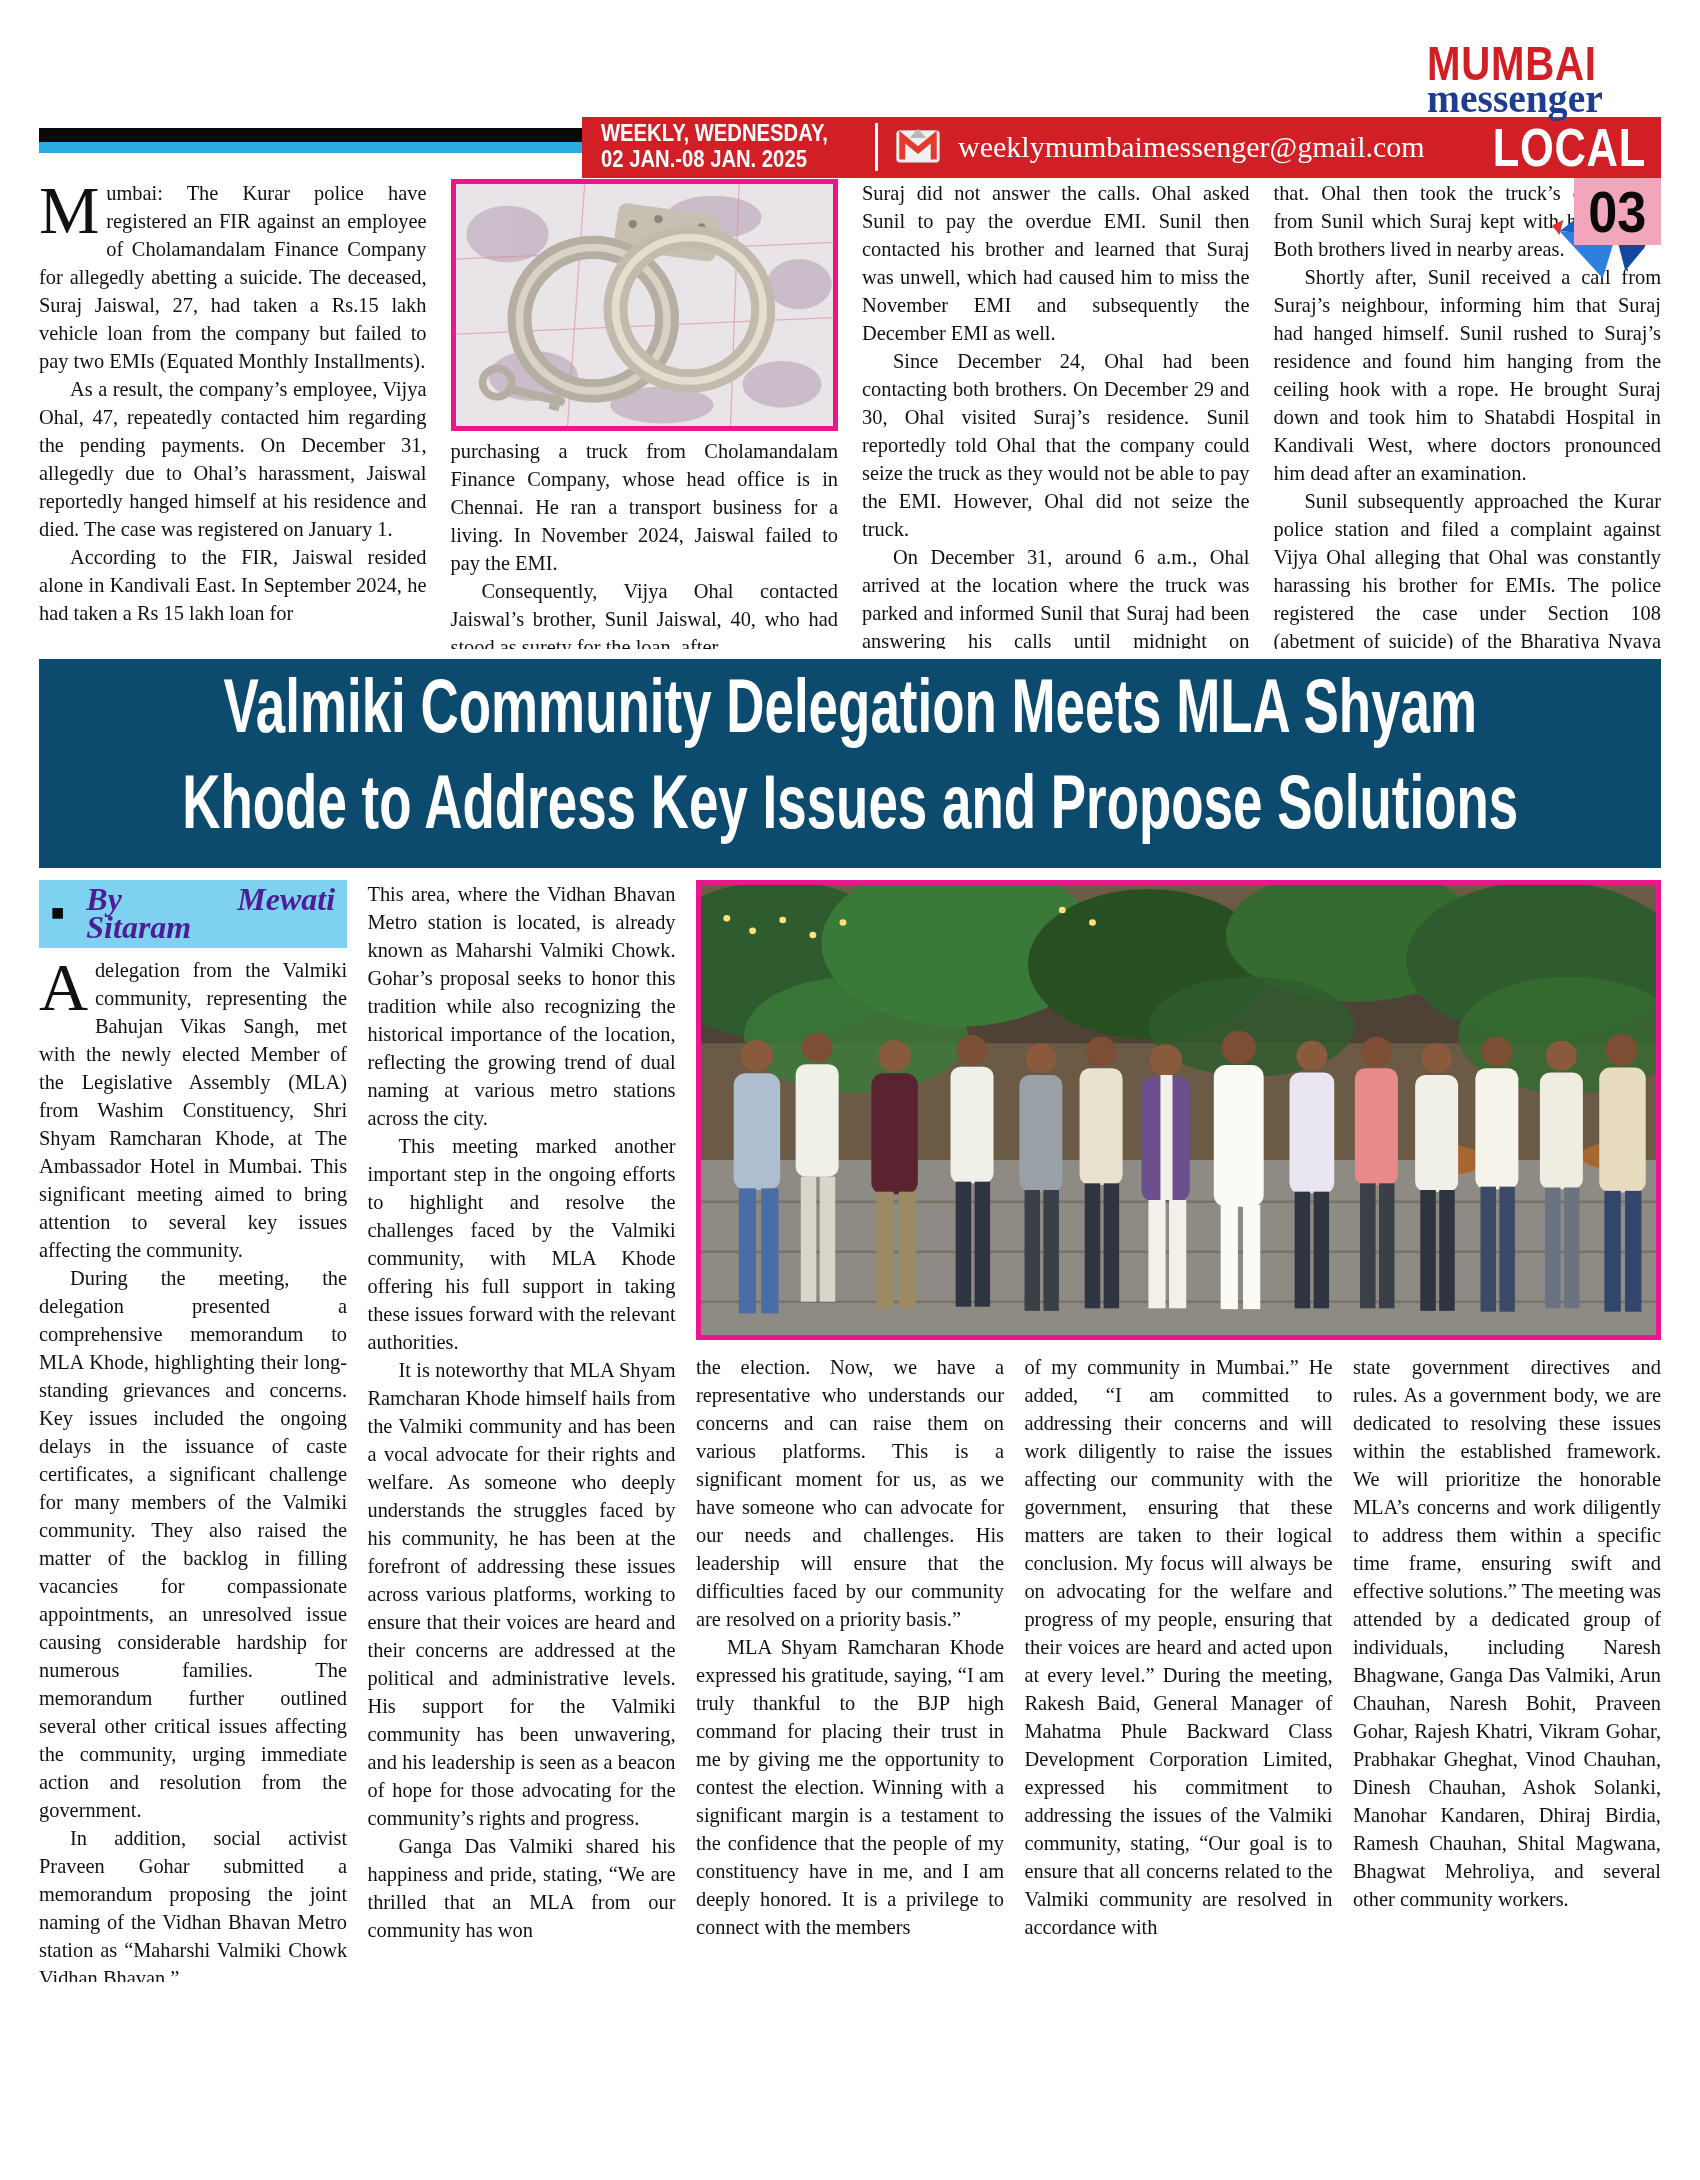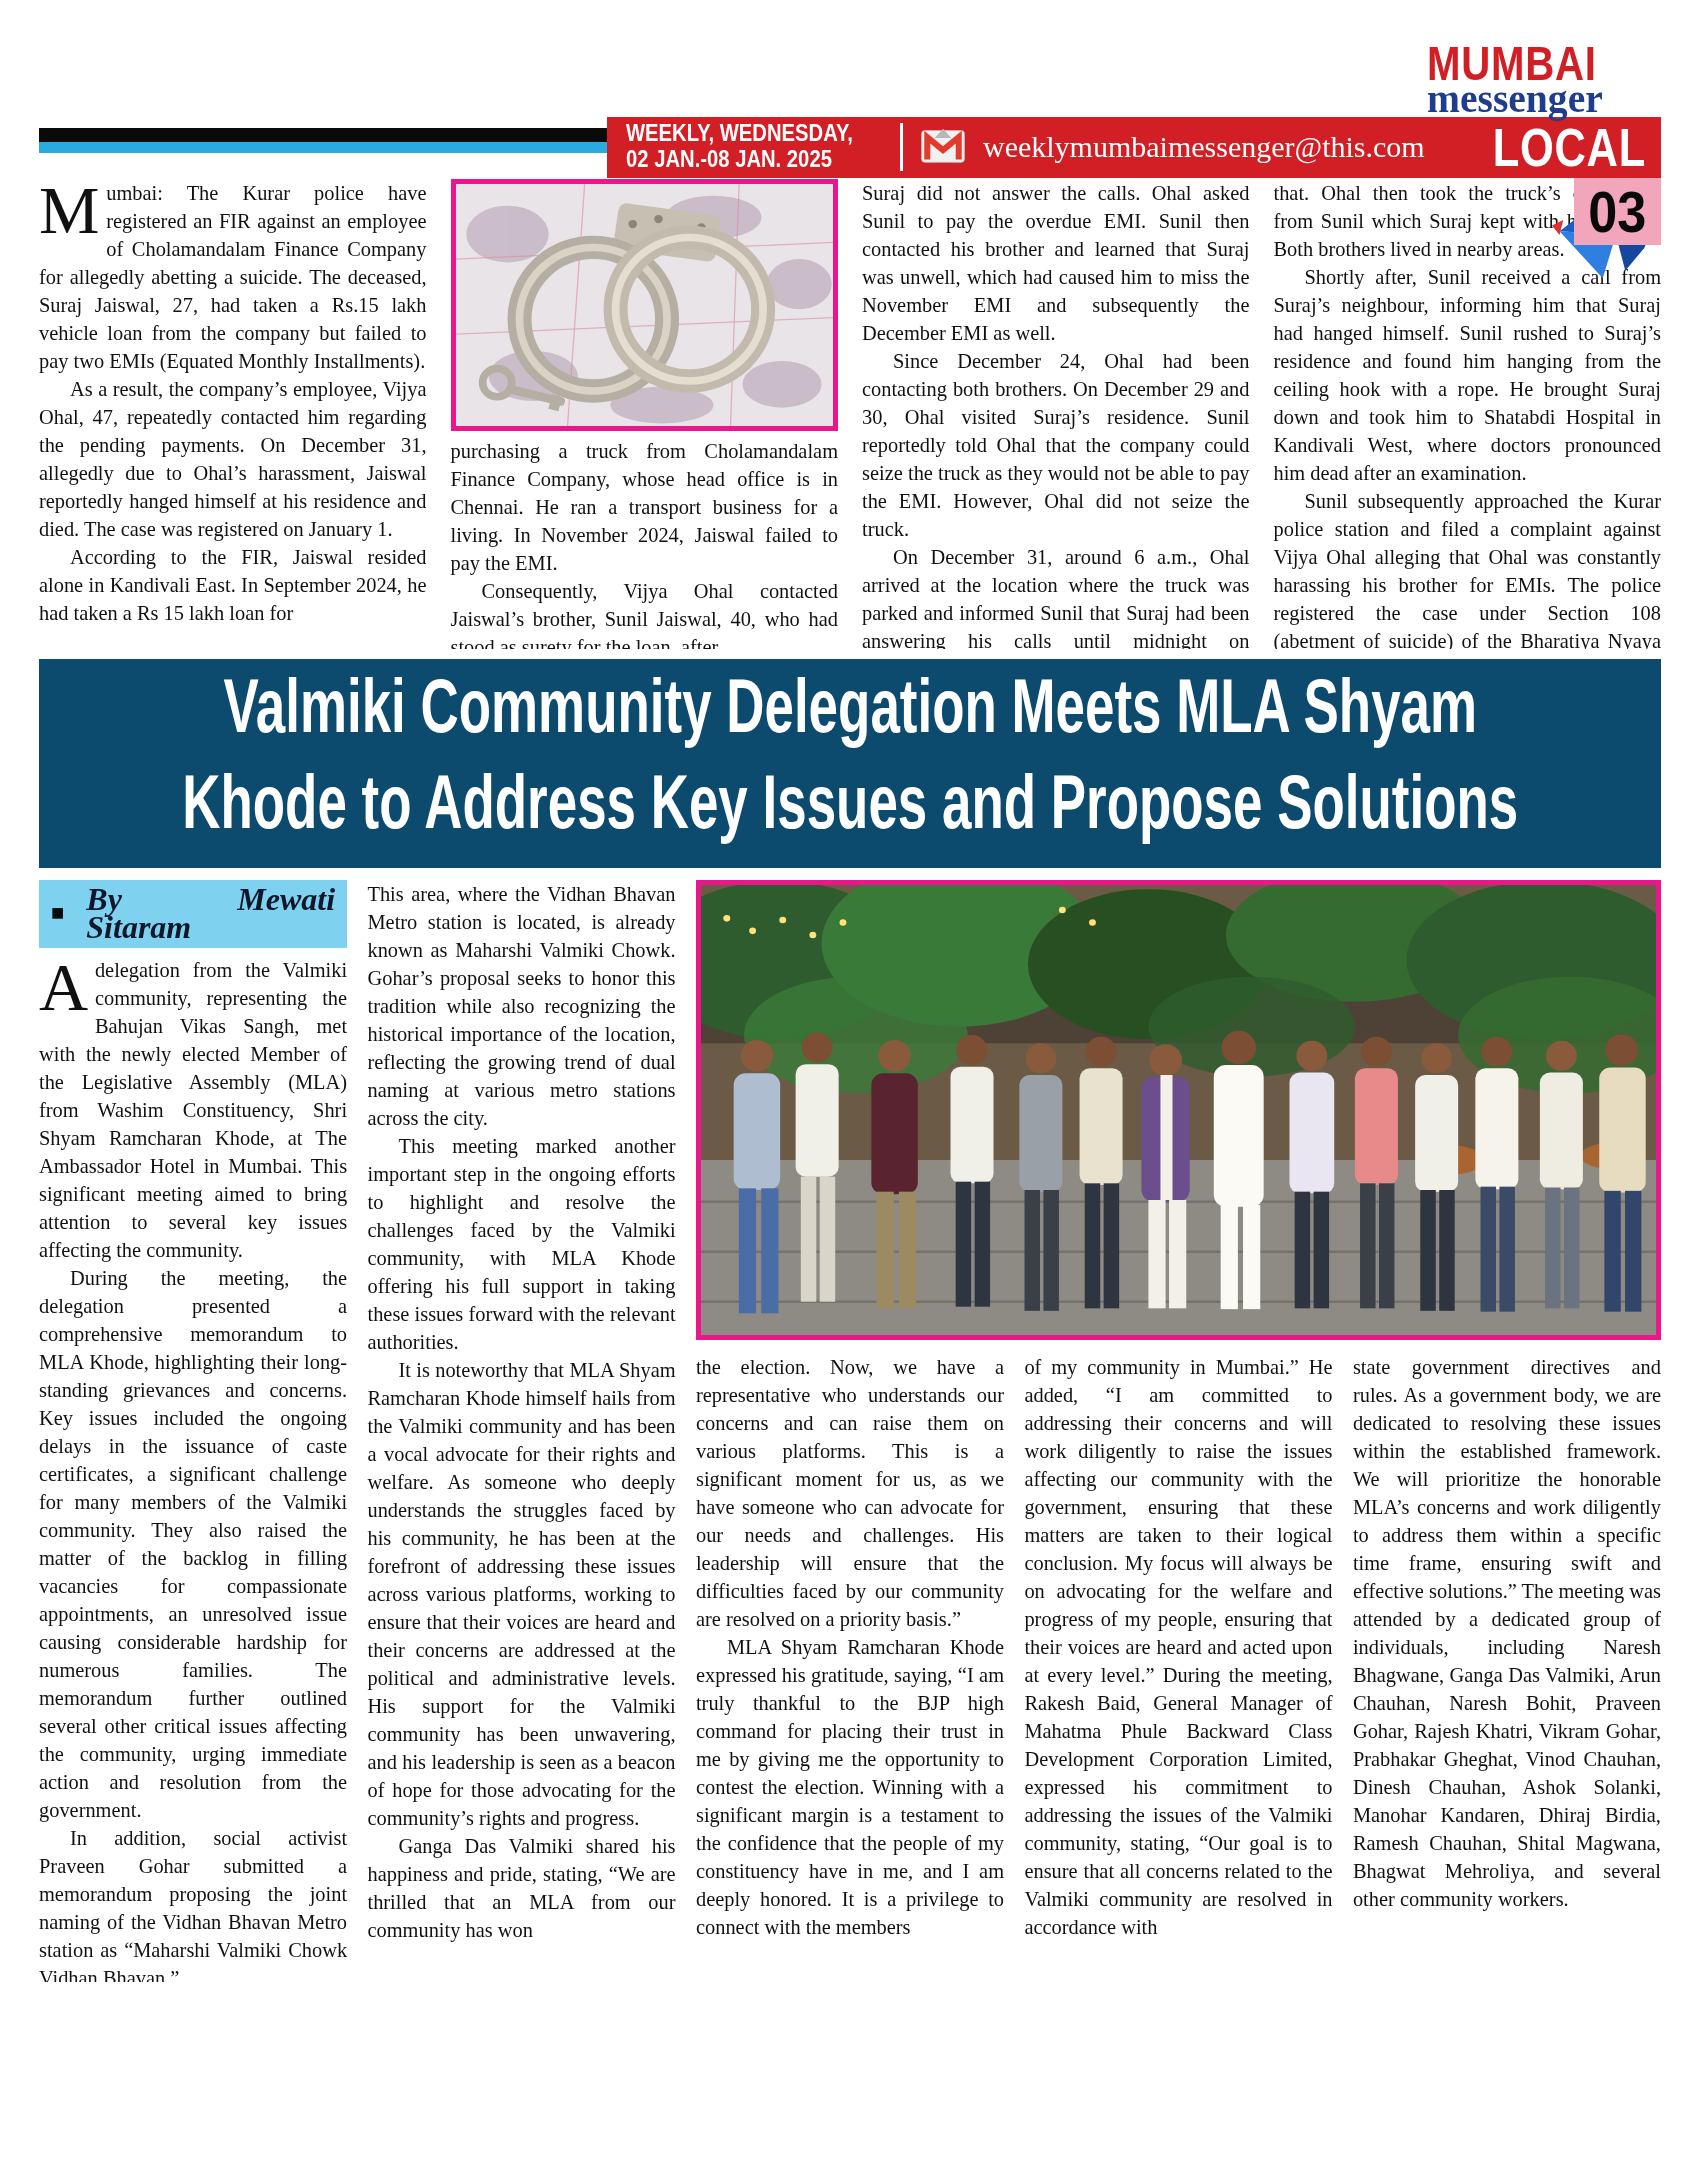--- a/index.html
+++ b/index.html
@@ -44,21 +44,21 @@
   .a-body p.ind { text-indent:31px; }
   p.dropcap::first-letter { float:left; font-size:68px; line-height:0.78; padding:5.1px 6.8px 0 0; font-weight:400; }
 
   .photo-frame { border:5.1px solid #ec168c; background:#ddd; overflow:hidden; }
   .cuffs-frame { height:252px; margin-bottom:6.8px; }
   .group-frame { grid-column:3/6; grid-row:1; }
   .photo-frame svg { display:block; width:100%; height:100%; }
 
   .byline-box { background:#7fd2ef; padding:5.1px 12px 6.8px; display:flex; align-items:center; gap:22px; margin-bottom:8.5px; }
   .byline-bullet { font-size:22px; line-height:1; color:#0a0a0a; }
-  .byline-text { font-family:"Liberation Serif",serif; font-style:italic; font-weight:700; font-size:32px; color:#0f172a; }
+  .byline-text { font-family:"Liberation Serif",serif; font-style:italic; font-weight:700; font-size:32px; color:#4c1d95; }
 </style>
 </head>
 <body>
 
 <div class="page">
 
   <div class="header-row">
     <div class="logo-box">
       <span class="logo-top">MUMBAI</span><br>
       <span class="logo-bottom">messenger</span>
@@ -69,21 +69,21 @@
         <div>02 JAN.-08 JAN. 2025</div>
       </div>
       <div class="vdiv"></div>
       <span>
         <svg width="46" height="37" viewBox="0 0 48 40">
           <rect x="1" y="4" width="46" height="34" rx="3" fill="#f1f1f1" stroke="#c9c9c9"></rect>
           <path d="M24 2 L33 12 H15 Z" fill="#b7b7b7"></path>
           <path d="M7 35 V11 L24 25 L41 11 V35" stroke="#e23b2e" stroke-width="6.5" fill="none"></path>
         </svg>
       </span>
-      <span class="email">weeklymumbaimessenger@this.com</span>
+      <span class="email">weeklymumbaimessenger@gmail.com</span>
       <div class="band-spacer"></div>
       <span class="local">LOCAL</span>
     </div>
     <div class="bird-box">
       <svg width="119" height="94" viewBox="0 0 120 100">
         <polygon points="2,40 14,34 10,50" fill="#e03131"></polygon>
         <polygon points="10,46 62,6 118,26 70,50" fill="#1b5fc4"></polygon>
         <polygon points="10,46 70,50 56,96 34,72" fill="#2f7fe0"></polygon>
         <polygon points="70,50 118,26 100,64 80,88" fill="#16479e"></polygon>
         <polygon points="62,6 118,26 96,18" fill="#0f3a86"></polygon>

